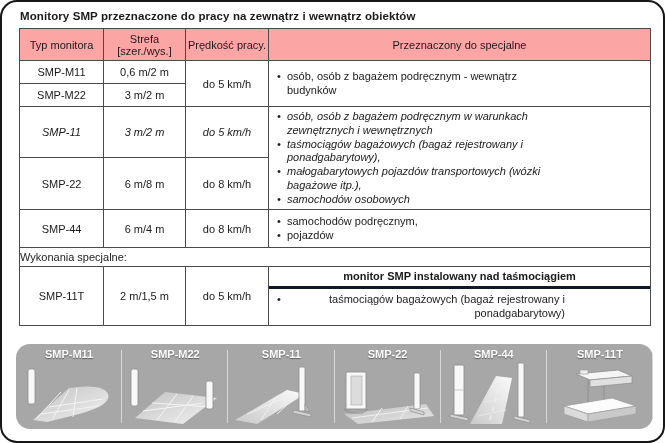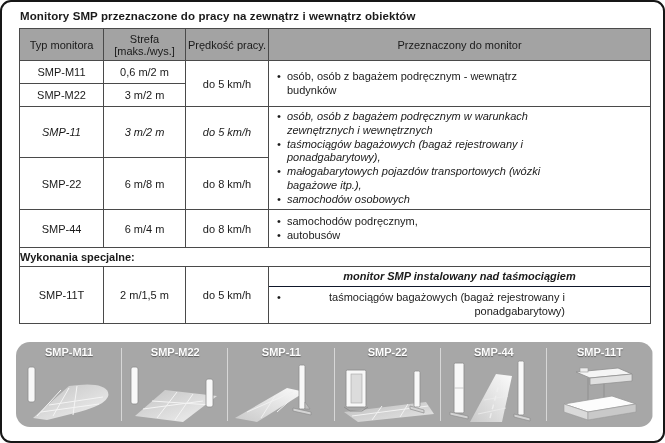--- a/index.html
+++ b/index.html
@@ -1,57 +1,57 @@
 <!DOCTYPE html>
 <html><head>
 <meta charset="utf-8">
 <style>
   html,body{margin:0;padding:0;background:#fff;}
   .page{
     width:665px;height:443px;box-sizing:border-box;position:relative;
-    border:2px solid #161616;border-radius:11px;background:#fff;overflow:hidden;
+    border:2px solid #161616;border-radius:17px;background:#fff;overflow:hidden;
     font-family:"Liberation Sans",sans-serif;color:#1a1a1a;
   }
   .title{
     margin:8px 0 6px 18px;font-size:11.5px;font-weight:bold;letter-spacing:.1px;
   }
   table.spec{
     margin-left:17px;width:631px;border-collapse:collapse;table-layout:fixed;
     font-size:11px;
   }
   table.spec col.c1{width:84px;}
   table.spec col.c2{width:82px;}
   table.spec col.c3{width:83px;}
   table.spec col.c4{width:382px;}
   table.spec th, table.spec td{
     border:1px solid #4a4a4a;padding:0;vertical-align:middle;
   }
   table.spec th{
-    background:#a3a3a3;font-weight:normal;height:31px;text-align:center;
+    background:#fca5a5;font-weight:normal;height:31px;text-align:center;
   }
   td.c{text-align:center;}
   tr.h23 td{height:22px;}
   tr.h51 td{height:50px;font-style:italic;}
   tr.h52 td{height:51px;}
   tr.h38 td{height:37px;}
   tr.h19 td{height:18px;}
   tr.h48 td{height:47px;}
   td.b{vertical-align:middle;}
   ul.bullets{list-style:none;margin:3px 0;padding:0 4px 0 6px;}
   ul.bullets li{
     position:relative;padding-left:12px;max-width:278px;line-height:1.25;
   }
   ul.bullets li::before{
     content:"\2022";position:absolute;left:2px;top:0;
   }
-  td.special{font-weight:bold;padding-left:8px;text-align:left;}
+  td.special{font-weight:normal;padding-left:8px;text-align:left;}
   td.sub{vertical-align:top;}
   .sub-top{
-    border-bottom:1px solid #0f172a;font-weight:bold;text-align:center;
-    padding:3px 2px;line-height:1.2;font-style:italic;
+    border-bottom:3px solid #0f172a;font-weight:bold;text-align:center;
+    padding:3px 2px;line-height:1.2;
   }
   .sub-bottom{padding:1px 0;text-align:right;}
   .gallery{
     width:637px;height:85px;margin:18px 0 0 14px;border-radius:14px;
     background:#a7a7a7;display:flex;overflow:hidden;
   }
   .panel{
     flex:1 1 0;position:relative;display:flex;flex-direction:column;
     align-items:center;padding-top:3px;
   }
@@ -88,23 +88,23 @@
   <table class="spec">
     <colgroup>
         <col class="c1">
         <col class="c2">
         <col class="c3">
         <col class="c4">
       </colgroup>
     <thead>
       <tr>
         <th>Typ monitora</th>
-        <th>Strefa [maks./wys.]</th>
+        <th>Strefa [szer./wys.]</th>
         <th>Prędkość pracy.</th>
-        <th>Przeznaczony do monitor</th>
+        <th>Przeznaczony do specjalne</th>
       </tr>
     </thead>
     <tbody>
       <tr class="h23">
         <td class="c">SMP-M11</td>
         <td class="c">0,6 m/2 m</td>
         <td class="c" rowspan="2">do 5 km/h</td>
         <td class="b" rowspan="2">
           <ul class="bullets">
             <li>osób, osób  z bagażem podręcznym - wewnątrz budynków</li>
@@ -133,21 +133,21 @@
         <td class="c">6 m/8 m</td>
         <td class="c">do 8 km/h</td>
       </tr>
       <tr class="h38">
         <td class="c">SMP-44</td>
         <td class="c">6 m/4 m</td>
         <td class="c">do 8 km/h</td>
         <td class="b">
           <ul class="bullets">
             <li>samochodów podręcznym,</li>
-            <li>autobusów</li>
+            <li>pojazdów</li>
           </ul>
         </td>
       </tr>
       <tr class="h19">
         <td class="special" colspan="4">Wykonania specjalne:</td>
       </tr>
       <tr class="h48">
         <td class="c">SMP-11T</td>
         <td class="c">2 m/1,5 m</td>
         <td class="c">do 5 km/h</td>

